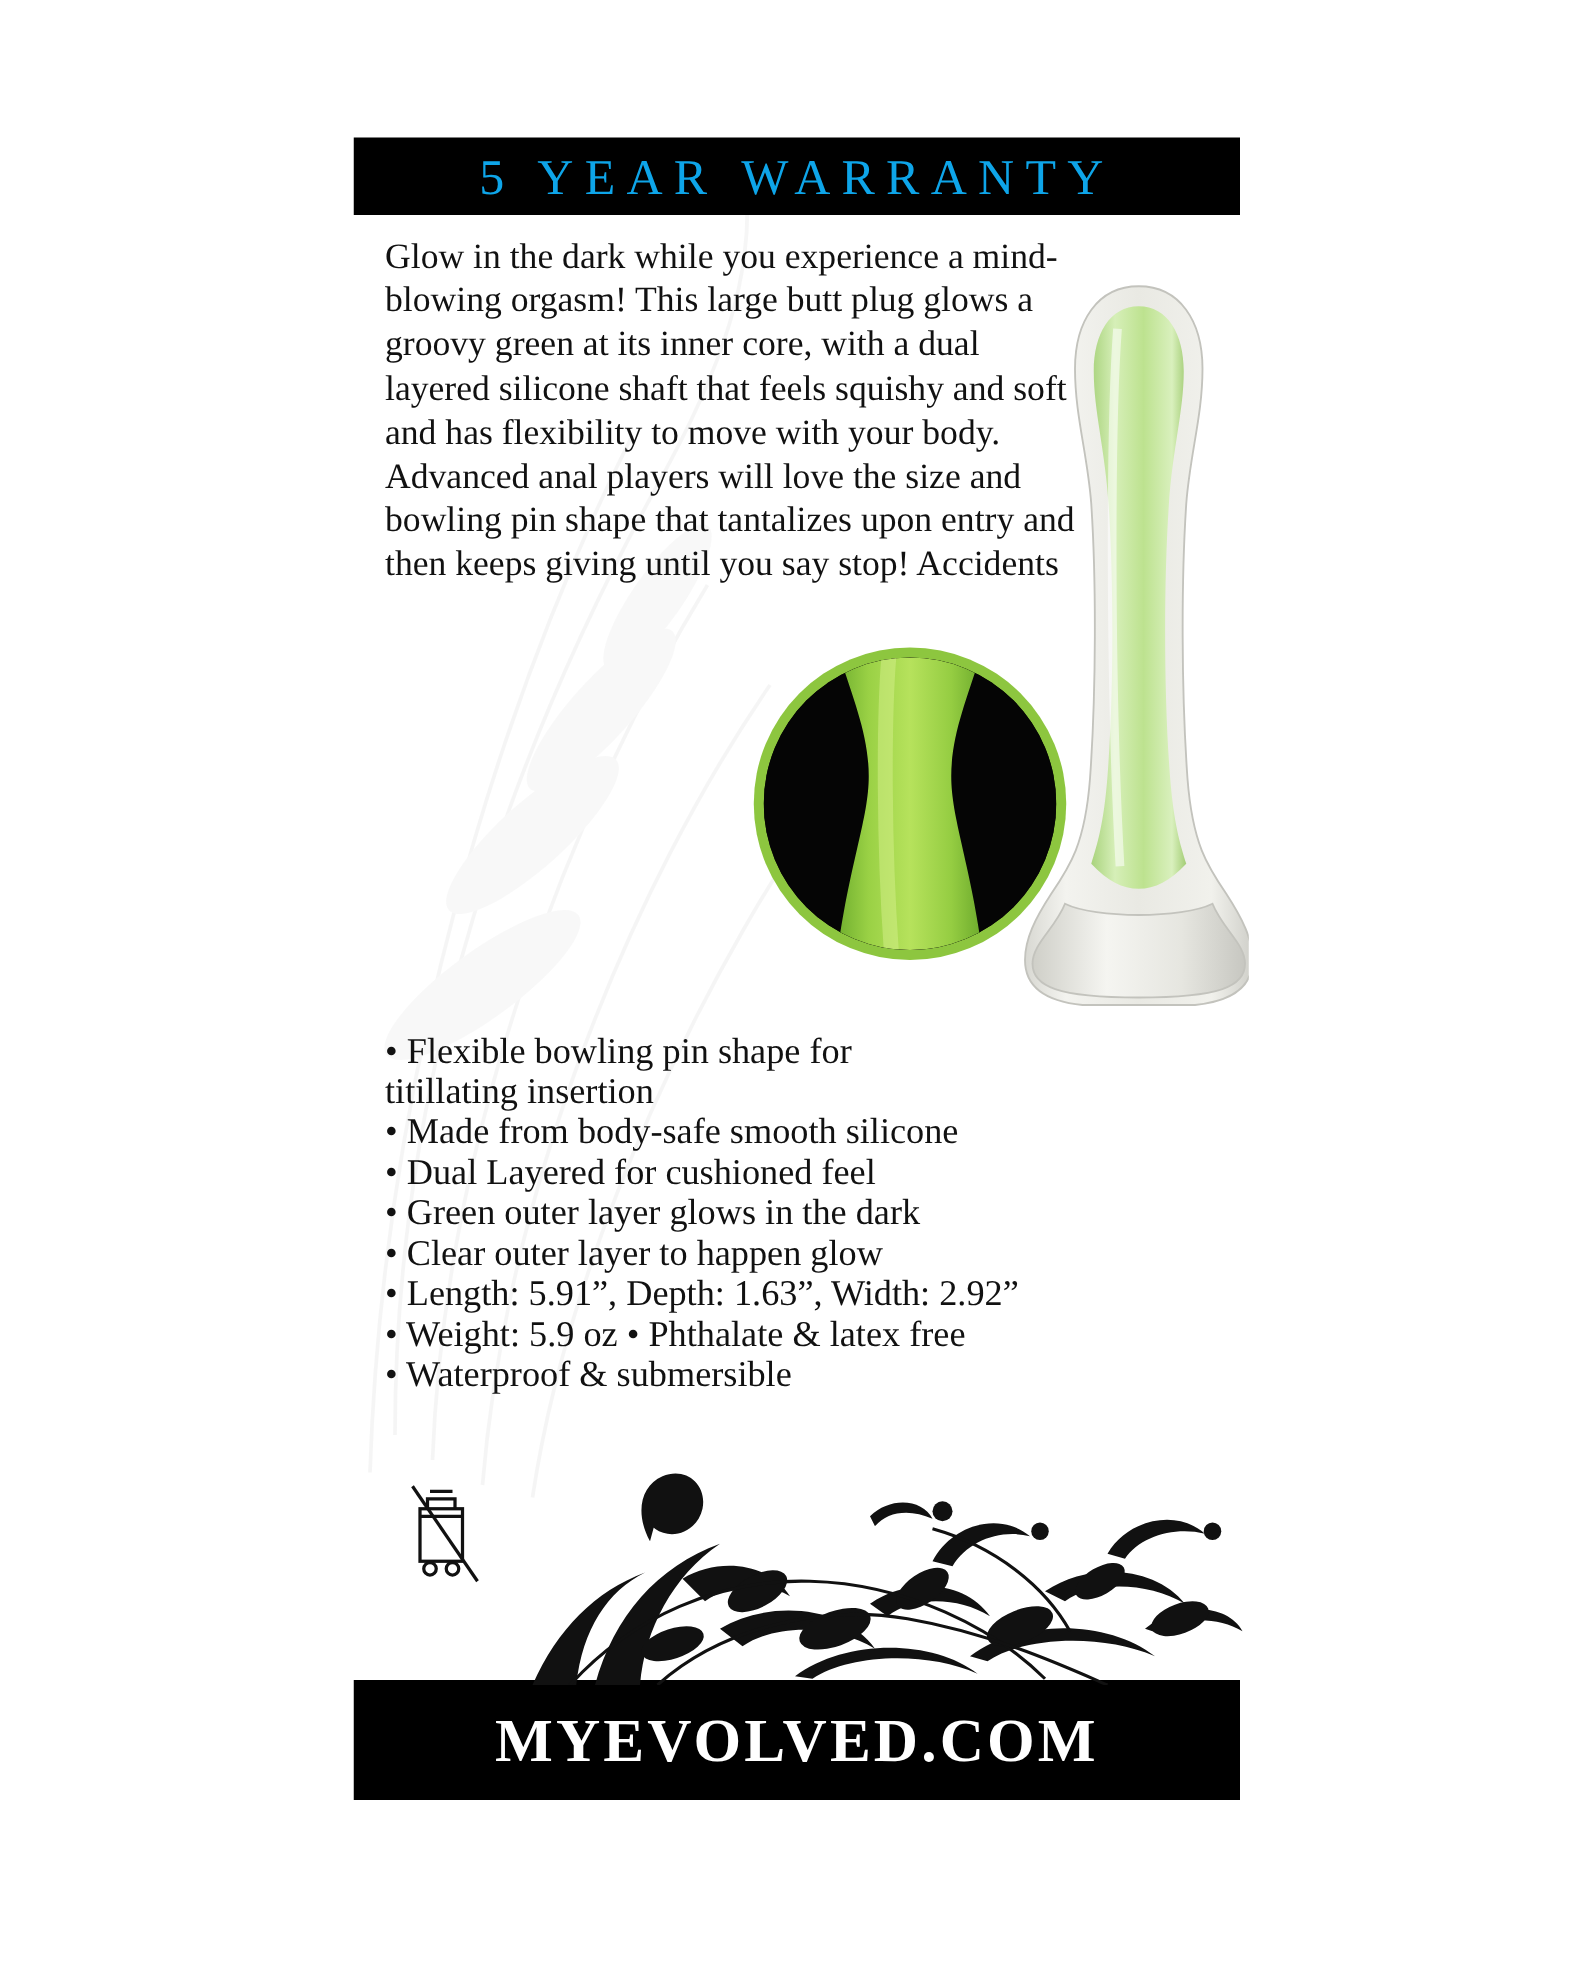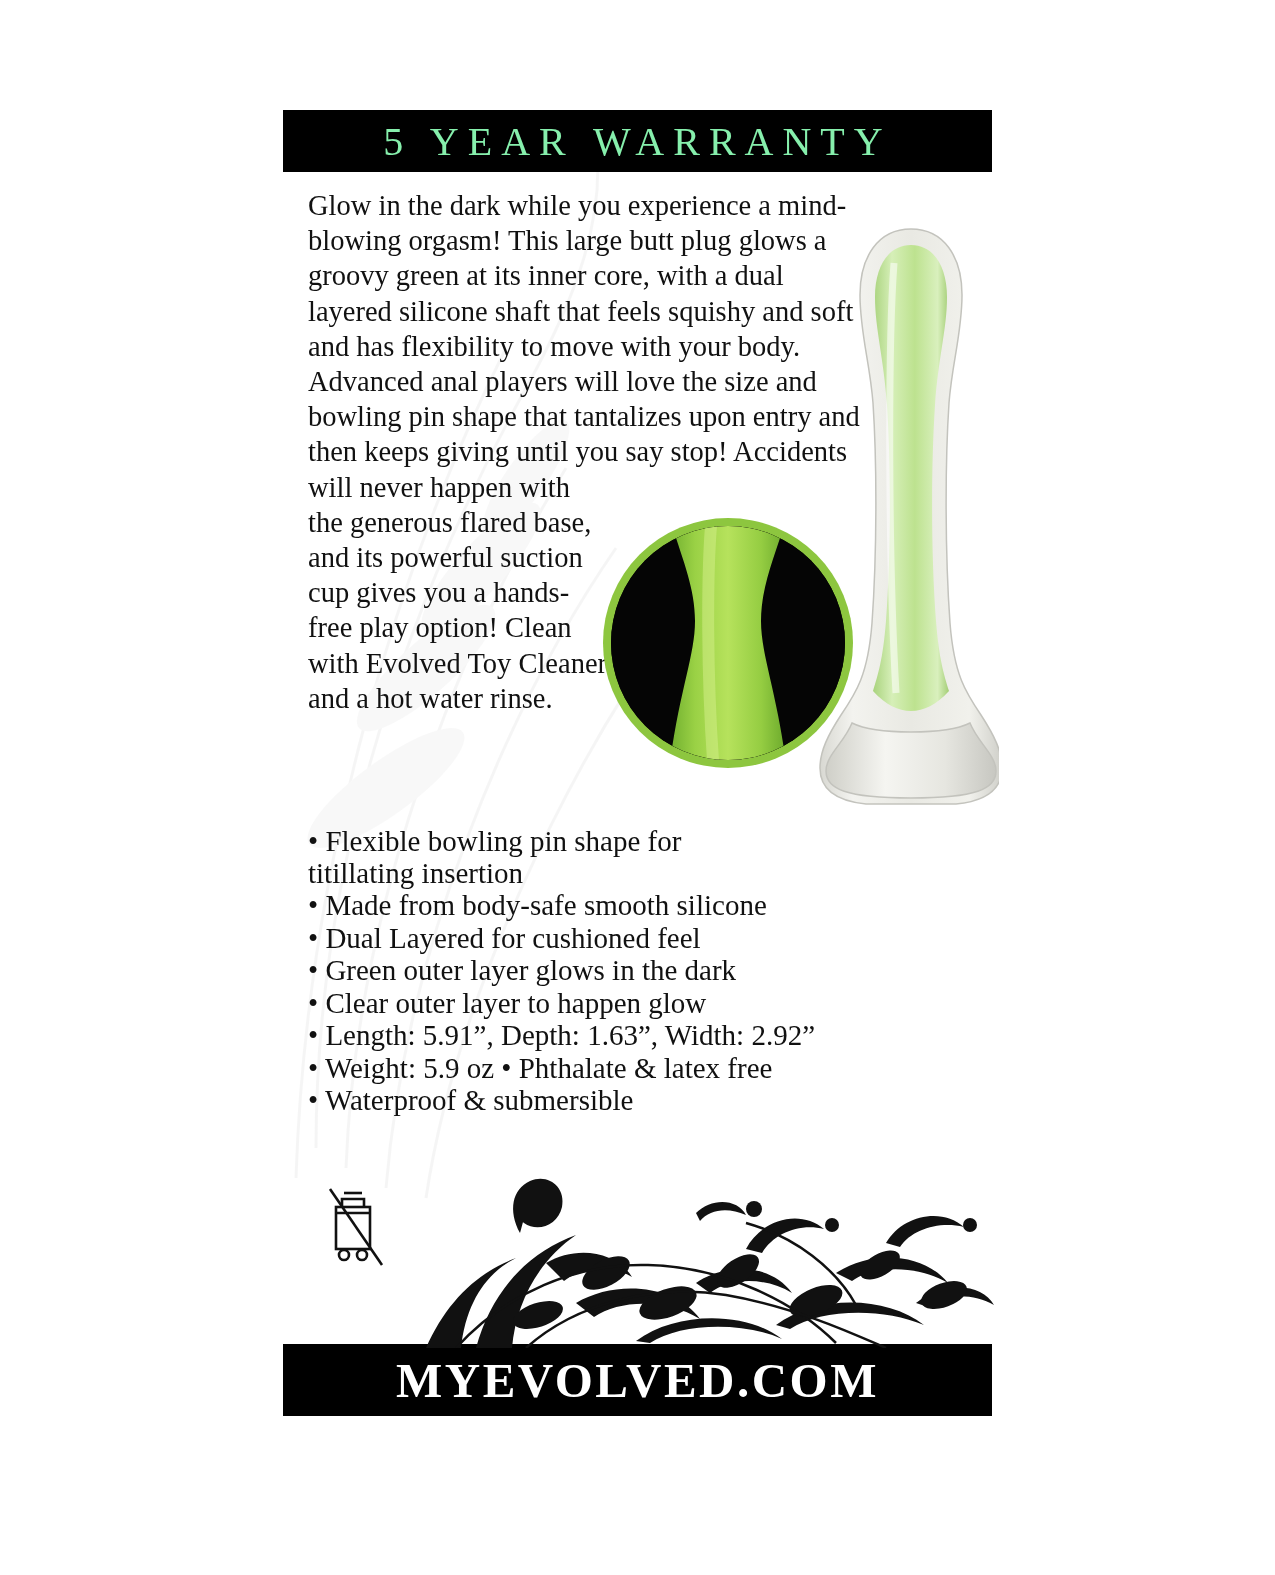--- a/index.html
+++ b/index.html
@@ -37,21 +37,21 @@
   }
 
   
   .warranty-bar {
     position: absolute;
     left: 7px;
     top: 62px;
     width: 709px;
     height: 62px;
     background: #000000;
-    color: #86efac;
+    color: #0ea5e9;
     display: flex;
     align-items: center;
     justify-content: center;
   }
   .warranty-bar span {
     font-size: 40px;
     letter-spacing: 9px;
     font-family: "Liberation Serif", serif;
     white-space: nowrap;
   }
@@ -141,21 +141,21 @@
     height: 88px;
     z-index: 4;
   }
 
   
   .site-bar {
     position: absolute;
     left: 7px;
     top: 1296px;
     width: 709px;
-    height: 72px;
+    height: 96px;
     background: #000000;
     color: #ffffff;
     display: flex;
     align-items: center;
     justify-content: center;
   }
   .site-bar span {
     font-size: 49px;
     letter-spacing: 2.5px;
     font-weight: bold;
@@ -263,21 +263,20 @@
                  L 176 244
                  C 166 165, 150 130, 150 95
                  C 150 60, 164 30, 176 -10 Z" fill="url(#coreGlow)"></path>
         <path d="M100 0 C 96 50, 96 150, 102 234" stroke="#d6f08c" stroke-width="12" fill="none" opacity="0.5"></path>
       </svg>
     </div>
   </div>
 
   <div class="description">
     <span>Glow in the dark while you experience a mind-blowing orgasm! This large butt plug glows a groovy green at its inner core, with a dual layered silicone shaft that feels squishy and soft and has flexibility to move with your body. Advanced anal players will love the size and bowling pin shape that tantalizes upon entry and then keeps giving until you say stop! Accidents</span>
-    <div class="narrow">will never happen with the generous flared base, and its powerful suction cup gives you a hands-free play option! Clean with Evolved Toy Cleaner and a hot water rinse.</div>
   </div>
 
   <div class="features">
     <span class="feat">• Flexible bowling pin shape for
    titillating insertion</span>
     <span class="feat">• Made from body-safe smooth silicone</span>
     <span class="feat">• Dual Layered for cushioned feel</span>
     <span class="feat">• Green outer layer glows in the dark</span>
     <span class="feat">• Clear outer layer to happen glow</span>
     <span class="feat">• Length: 5.91”, Depth: 1.63”, Width: 2.92”</span>

